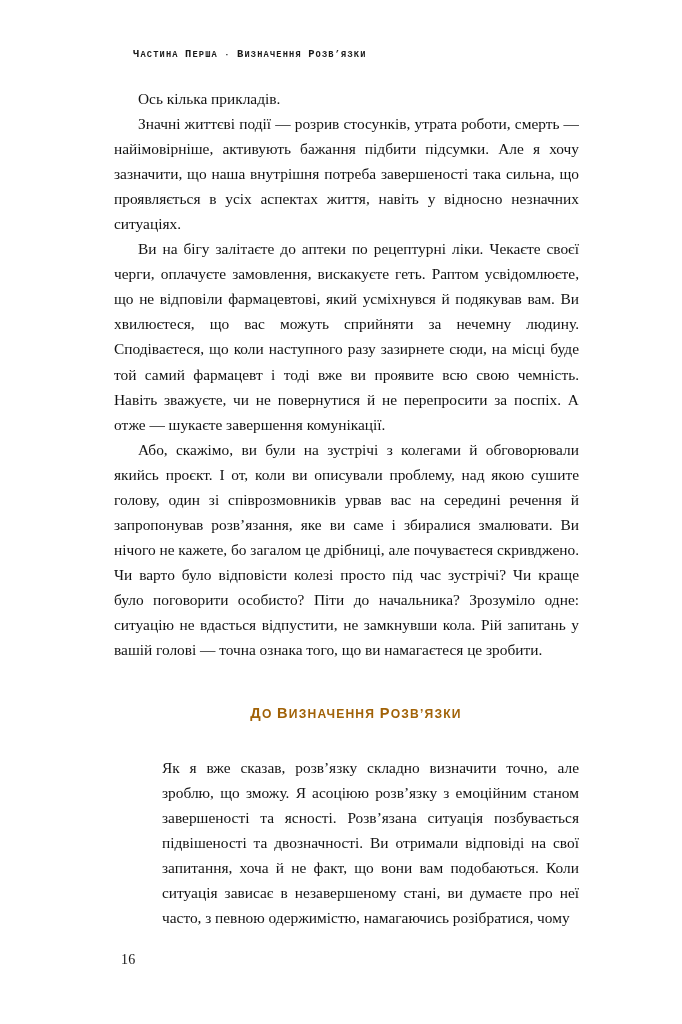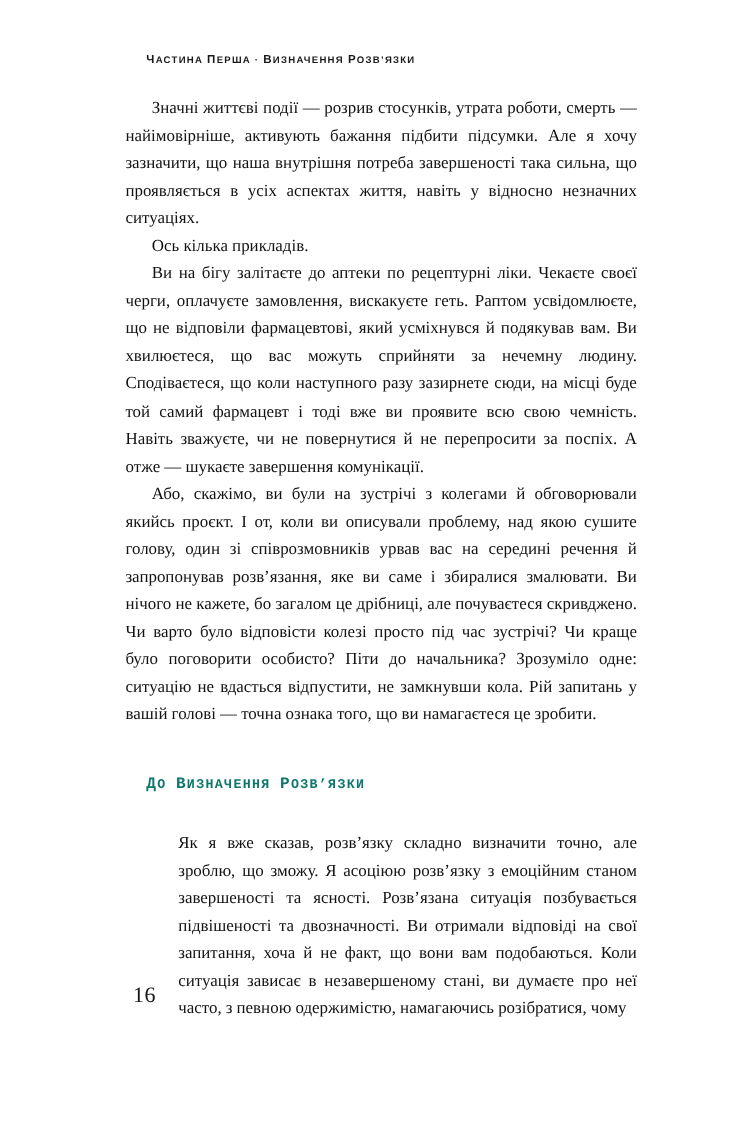--- a/index.html
+++ b/index.html
@@ -17,21 +17,21 @@
     font-family: "Liberation Serif", "DejaVu Serif", serif;
     color: #121212;
     -webkit-font-smoothing: antialiased;
   }
 
   
   .running-header {
     position: absolute;
     left: 133px;
     top: 48px;
-    font-family: Liberation Sans, sans-serif;
+    font-family: Liberation Mono, monospace;
     font-size: 10.5px;
     font-weight: 700;
     letter-spacing: 1.15px;
     color: #1a1a1a;
     text-transform: uppercase;
     white-space: nowrap;
   }
   .running-header .sc-small {
     font-size: 8.7px;
   }
@@ -56,59 +56,60 @@
   }
 
   p.body-par.no-indent {
     text-indent: 0;
     margin-left: 48px;
   }
 
   
   h2.section-heading {
     margin: 0;
-    font-family: Liberation Mono, monospace;
+    font-family: Liberation Sans, sans-serif;
     font-size: 14.6px;
     font-weight: 700;
     letter-spacing: 1.2px;
-    color: #0f766e;
+    color: #a16207;
     text-transform: uppercase;
     padding-left: 19px;
     line-height: 20px;
+    text-align: center;
   }
   h2.section-heading .sc-small {
     font-size: 12.1px;
   }
 
   .spacer-before-heading { height: 41px; }
   .spacer-after-heading  { height: 31px; }
 
   
   .folio {
     position: absolute;
     left: 121px;
-    top: 894px;
-    font-size: 20px;
+    top: 952px;
+    font-size: 14px;
     letter-spacing: 0.3px;
     color: #161616;
   }
 </style>
 </head>
 <body>
 
 <div class="page">
 
   <div class="running-header">
     <span>Ч</span><span class="sc-small">астина</span><span class="sc-small"> </span><span>П</span><span class="sc-small">ерша</span><span class="sc-small"> · </span><span>В</span><span class="sc-small">изначення</span><span class="sc-small"> </span><span>Р</span><span class="sc-small">озв’язки</span>
   </div>
 
   <div class="text-column">
 
+    <p class="body-par">Ось кілька прикладів.</p>
     <p class="body-par">Значні життєві події — розрив стосунків, утрата роботи, смерть — найімовірніше, активують бажання підбити підсумки. Але я хочу зазначити, що наша внутрішня потреба завершеності така сильна, що проявляється в усіх аспектах життя, навіть у відносно незначних ситуаціях.</p>
-    <p class="body-par">Ось кілька прикладів.</p>
     <p class="body-par">Ви на бігу залітаєте до аптеки по рецептурні ліки. Чекаєте своєї черги, оплачуєте замовлення, вискакуєте геть. Раптом усвідомлюєте, що не відповіли фармацевтові, який усміхнувся й подякував вам. Ви хвилюєтеся, що вас можуть сприйняти за нечемну людину. Сподіваєтеся, що коли наступного разу зазирнете сюди, на місці буде той самий фармацевт і тоді вже ви проявите всю свою чемність. Навіть зважуєте, чи не повернутися й не перепросити за поспіх. А отже — шукаєте завершення комунікації.</p>
     <p class="body-par">Або, скажімо, ви були на зустрічі з колегами й обговорювали якийсь проєкт. І от, коли ви описували проблему, над якою сушите голову, один зі співрозмовників урвав вас на середині речення й запропонував розв’язання, яке ви саме і збиралися змалювати. Ви нічого не кажете, бо загалом це дрібниці, але почуваєтеся скривджено. Чи варто було відповісти колезі просто під час зустрічі? Чи краще було поговорити особисто? Піти до начальника? Зрозуміло одне: ситуацію не вдасться відпустити, не замкнувши кола. Рій запитань у вашій голові — точна ознака того, що ви намагаєтеся це зробити.</p>
 
     <div class="spacer-before-heading"></div>
 
     <h2 class="section-heading">
       <span>Д</span><span class="sc-small">о</span><span class="sc-small"> </span><span>В</span><span class="sc-small">изначення</span><span class="sc-small"> </span><span>Р</span><span class="sc-small">озв’язки</span>
     </h2>
 
     <div class="spacer-after-heading"></div>

